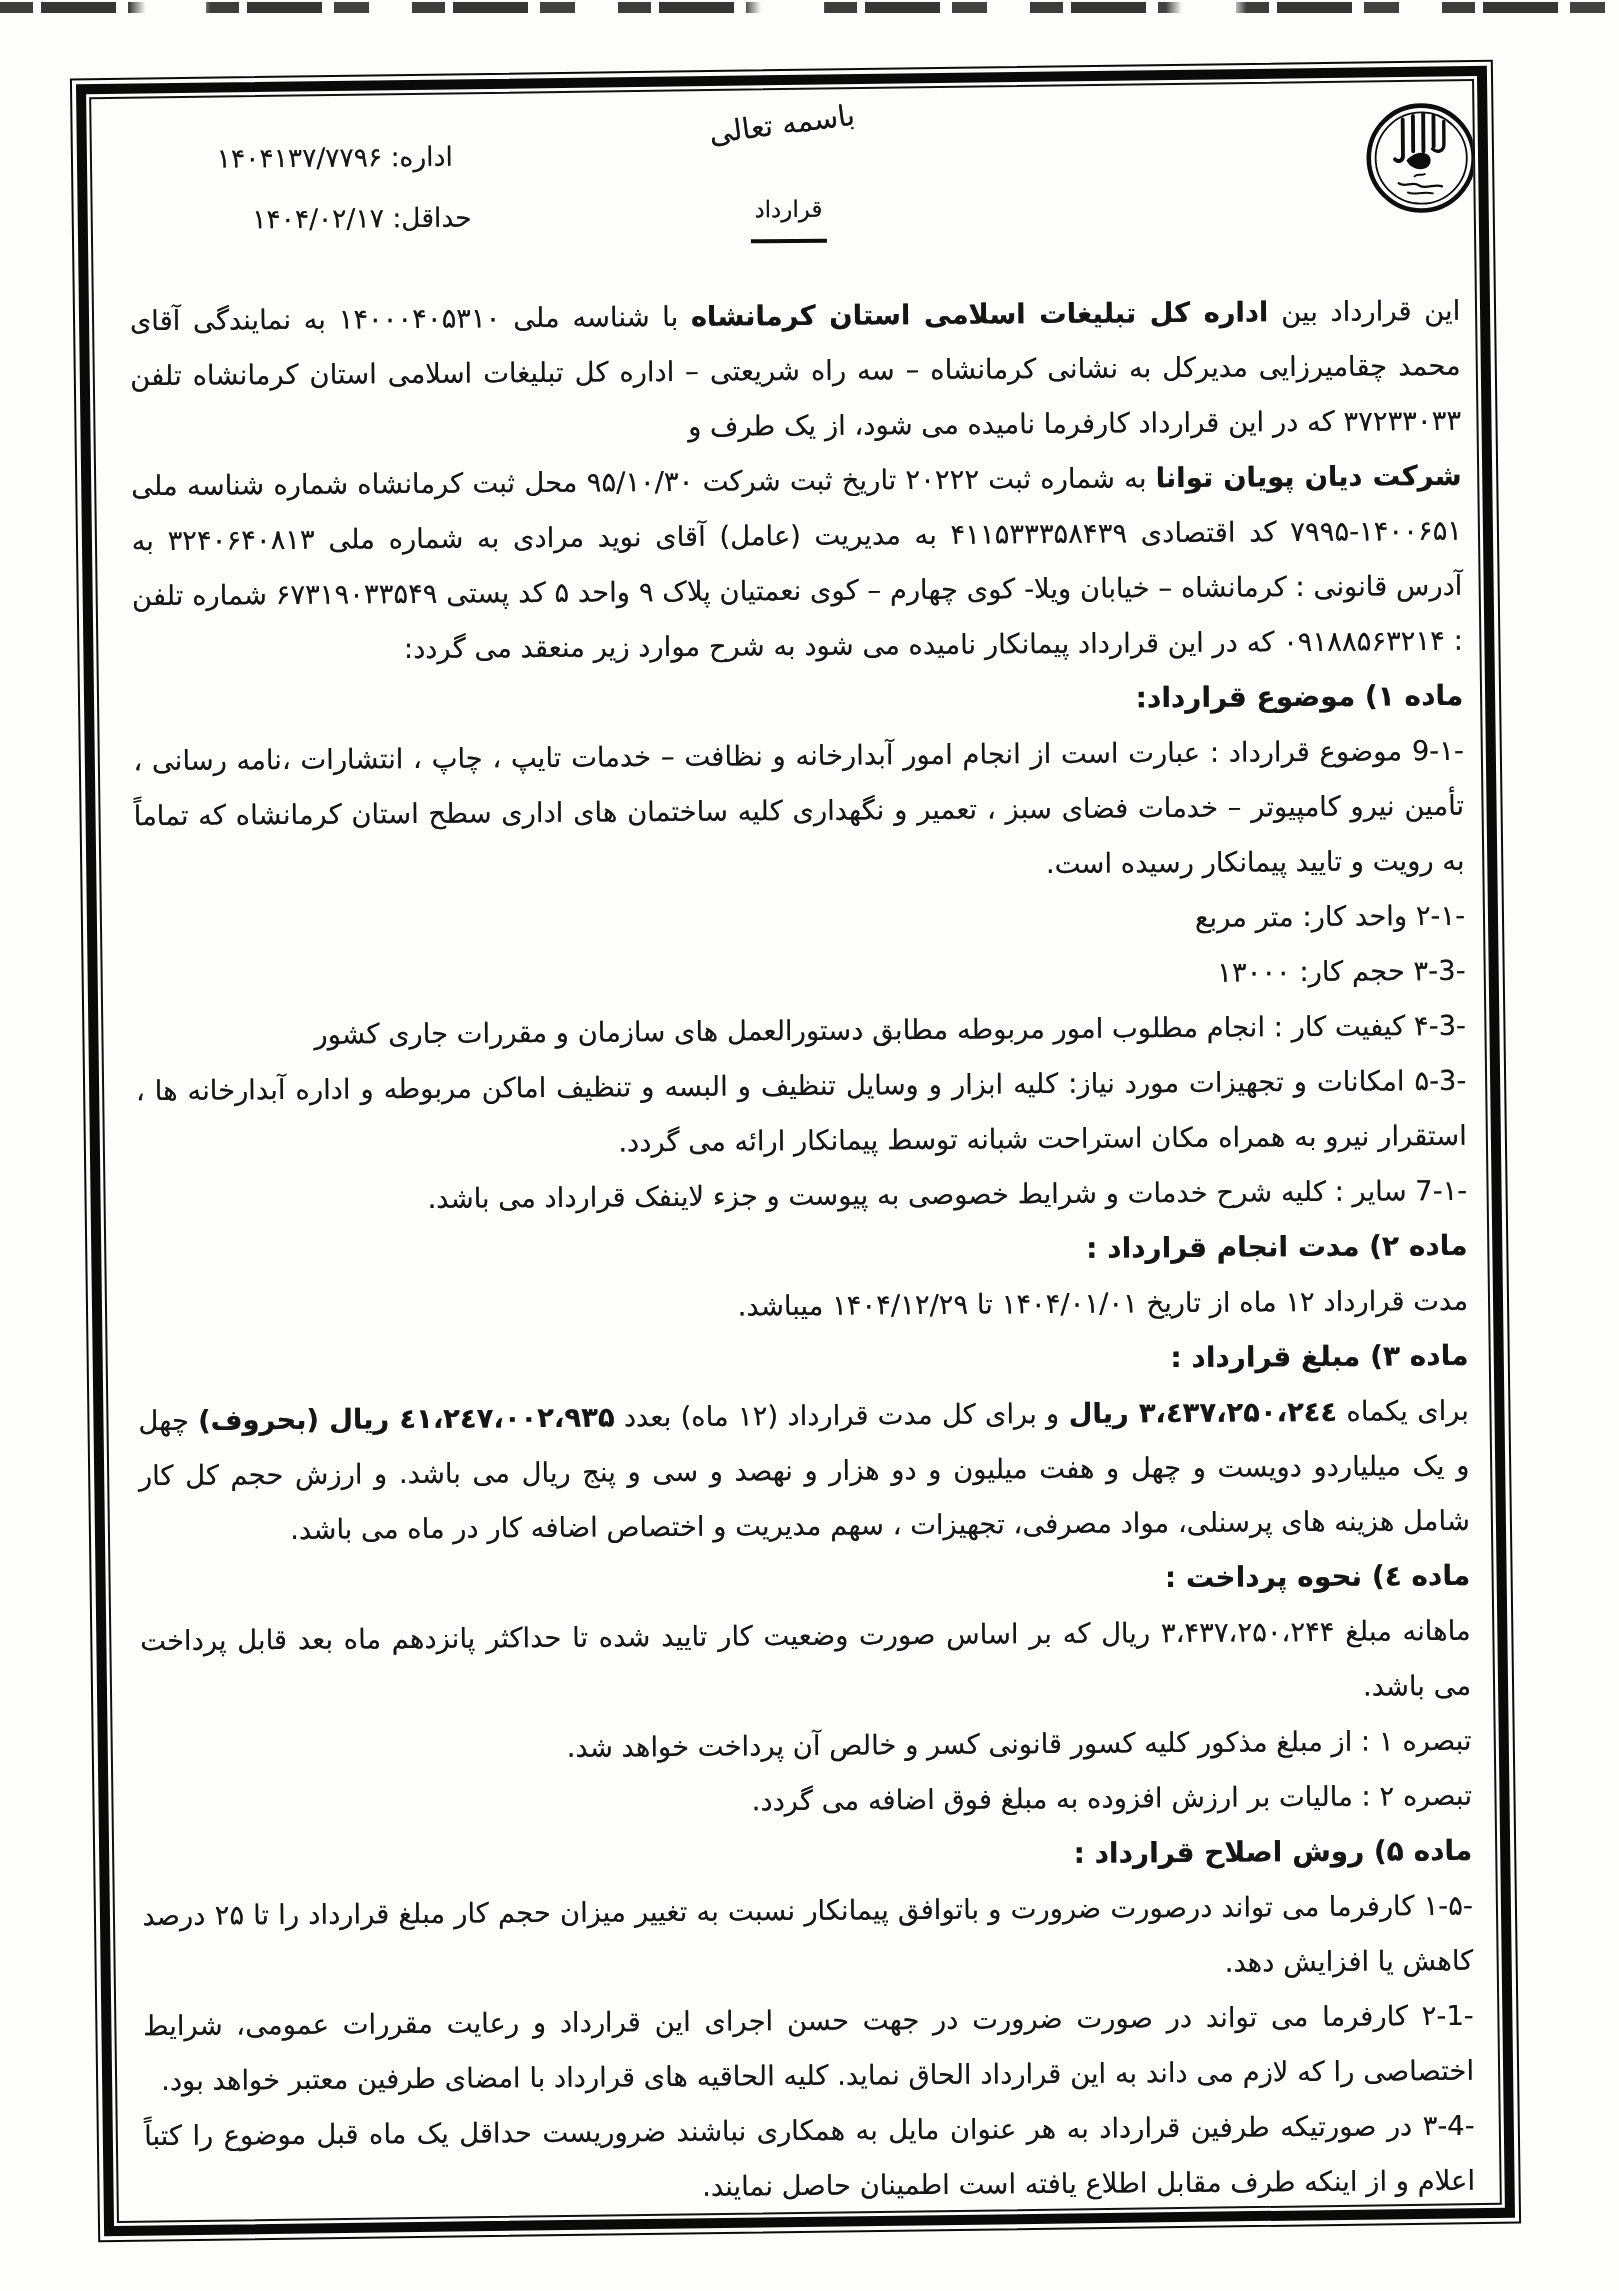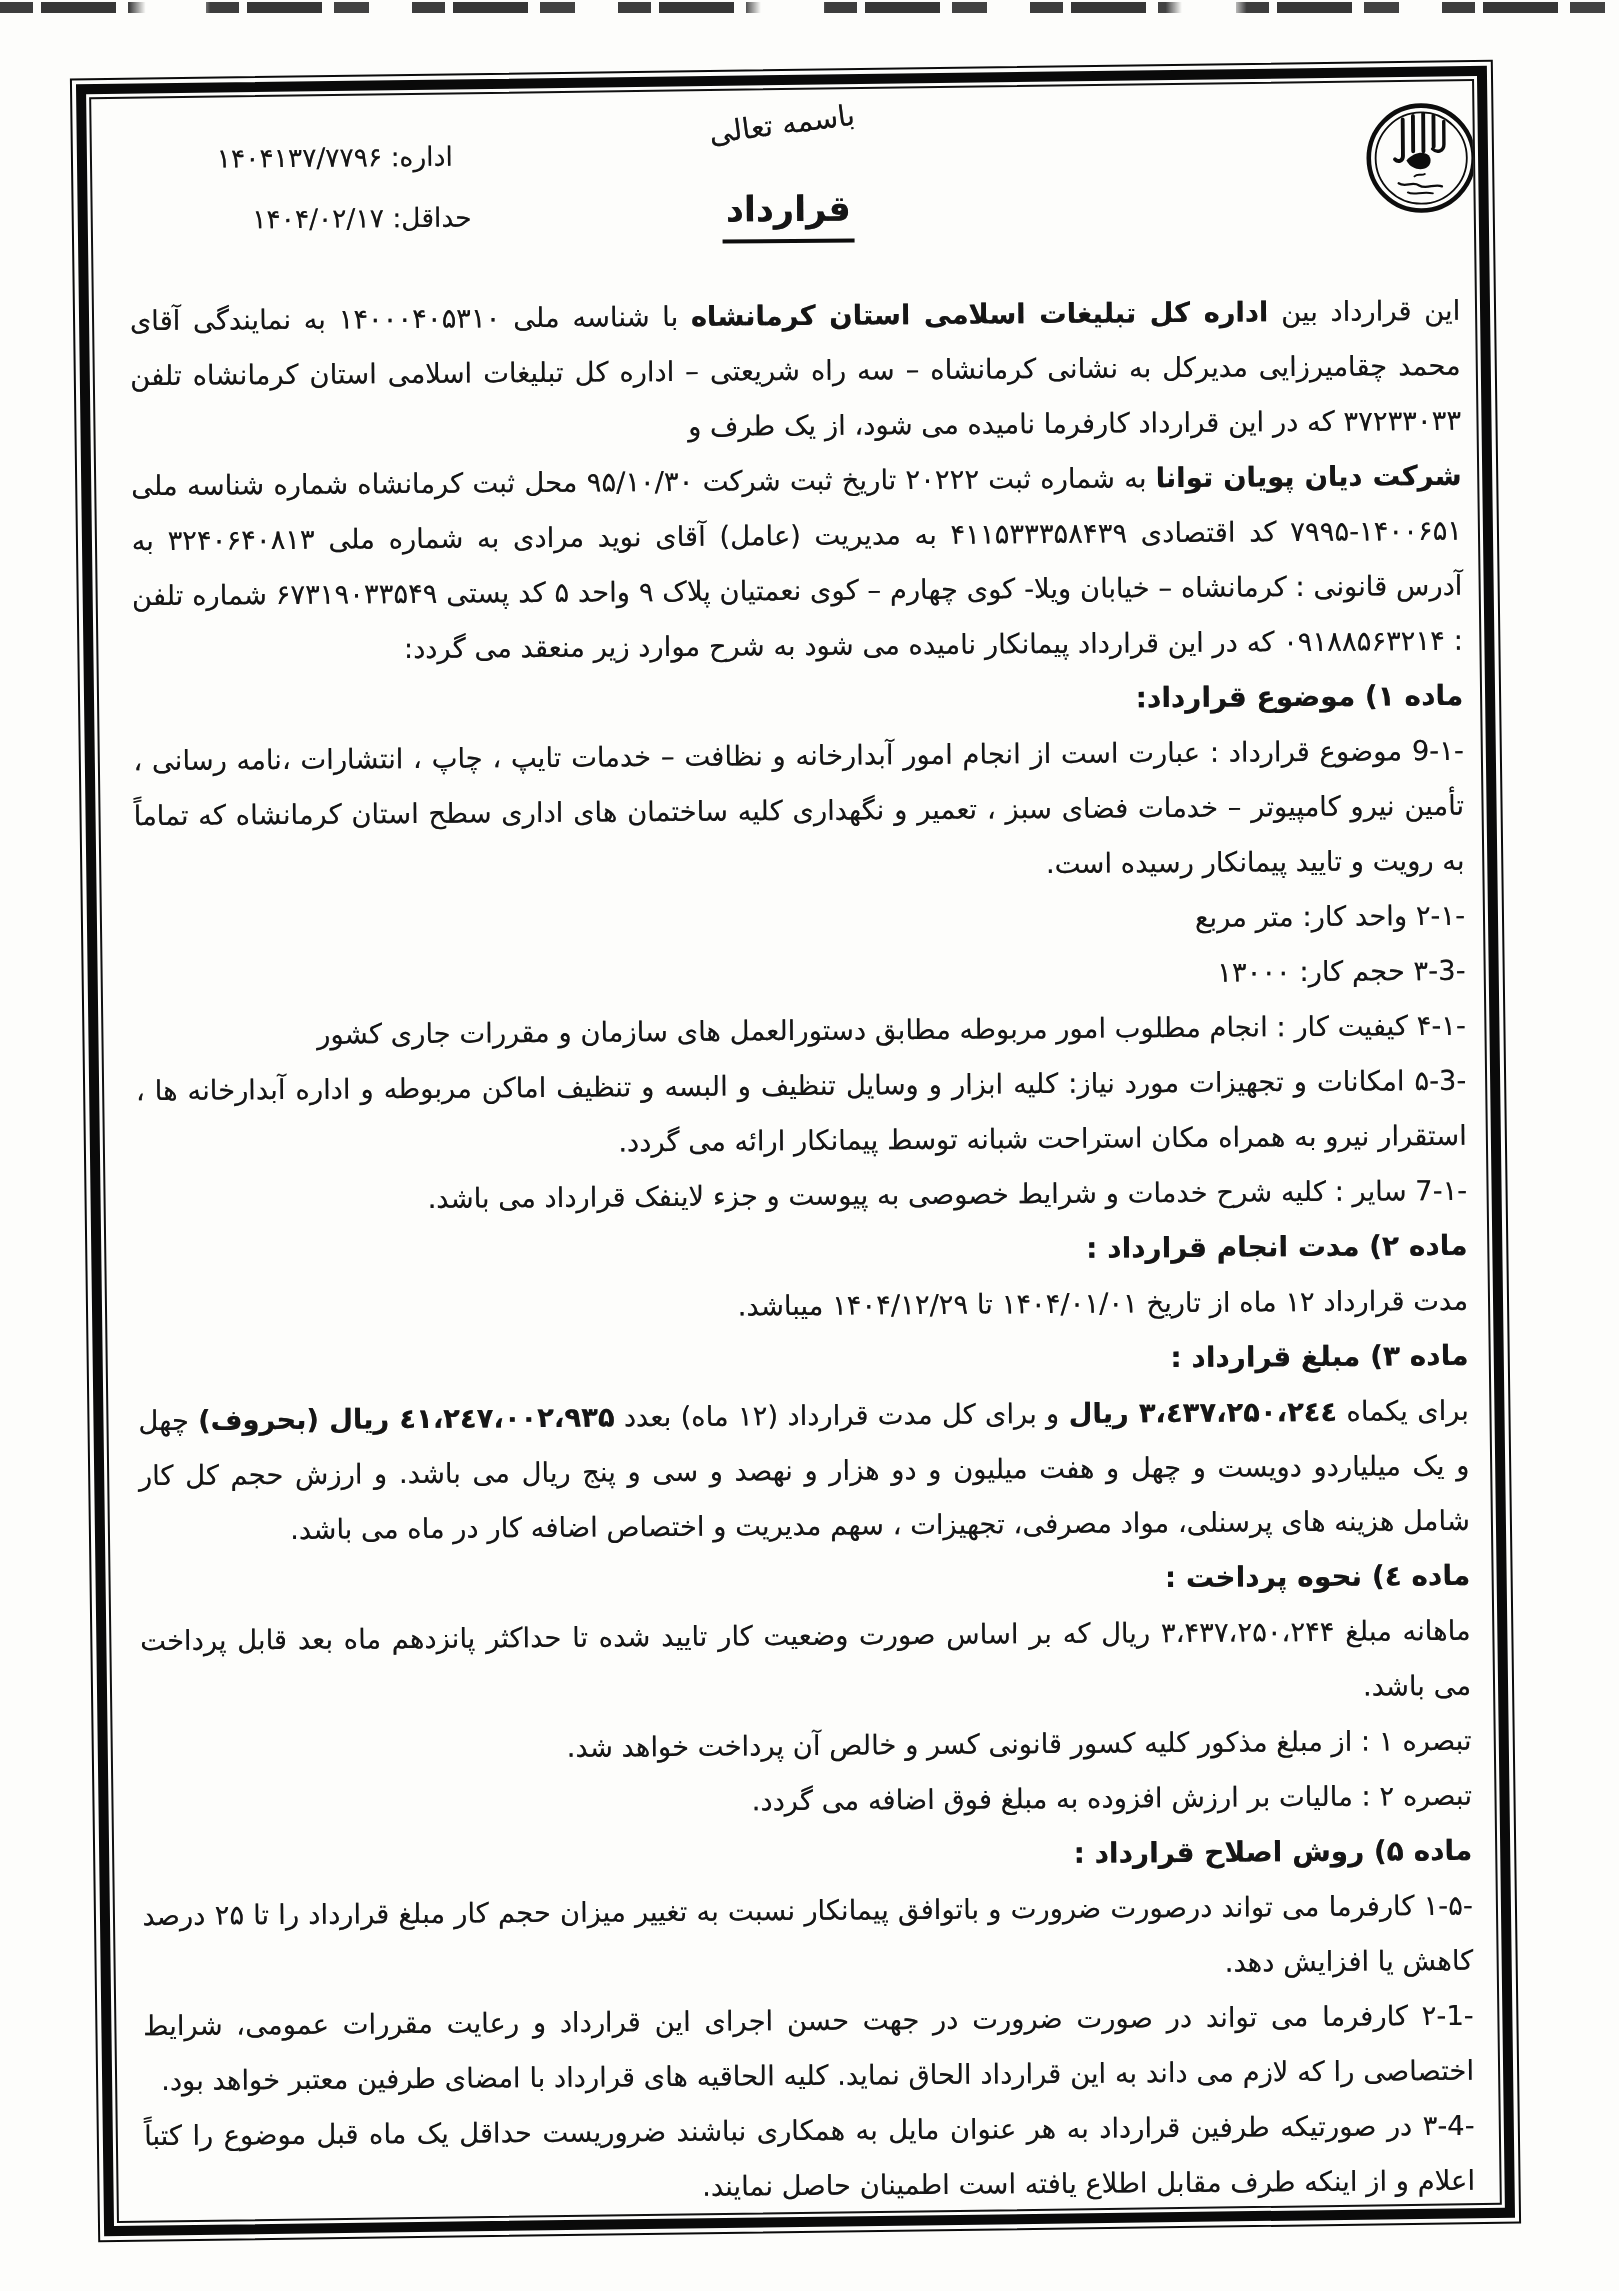--- a/index.html
+++ b/index.html
@@ -33,21 +33,21 @@
     text-shadow:0 0 0.6px rgba(10,10,10,.6);
   }
   
   .hdr{position:relative;height:186px;}
   .bismillah{
     position:absolute;top:7.8px;left:calc(50% - 9.8px);transform:translateX(-50%) rotate(-7deg);
     font-size:29px;line-height:33px;white-space:nowrap;
   }
   .title{
     position:absolute;top:90px;left:calc(50% - 3.9px);transform:translateX(-50%);
-    font-weight:bold;font-size:35px;line-height:39px;
+    font-weight:normal;font-size:23px;line-height:39px;
     border-bottom:4.9px solid #0d0d0d;padding:0 3.9px 9.8px 3.9px;white-space:nowrap;
   }
   .meta-no{position:absolute;left:94px;top:39px;font-size:26.5px;line-height:29px;white-space:nowrap;}
   .meta-date{position:absolute;left:129px;top:100px;font-size:26.5px;line-height:29px;white-space:nowrap;}
   .logo{position:absolute;top:5.9px;right:-17.6px;width:114px;height:114px;}
   .penmark{position:absolute;top:-45px;right:-13.7px;width:45px;height:39px;opacity:.8;}
   
   .doc{padding:2px 2px 0 5.9px;text-align:justify;}
   .doc p{margin:0;}
   .b{font-weight:bold;}
@@ -99,21 +99,21 @@
       <div class="doc">
 
         <p><span>این قرارداد بین </span><span class="b">اداره کل تبلیغات اسلامی استان کرمانشاه</span><span> با شناسه ملی </span><span class="ltr" dir="ltr">۱۴۰۰۰۴۰۵۳۱۰</span><span> به نمایندگی آقای محمد چقامیرزایی مدیرکل به نشانی کرمانشاه – سه راه شریعتی – اداره کل تبلیغات اسلامی استان کرمانشاه تلفن </span><span class="ltr" dir="ltr">۳۷۲۳۳۰۳۳</span><span> که در این قرارداد کارفرما نامیده می شود، از یک طرف و</span></p>
 
         <p><span class="b">شرکت دیان پویان توانا</span><span> به شماره ثبت </span><span class="ltr" dir="ltr">۲۰۲۲۲</span><span> تاریخ ثبت شرکت </span><span class="ltr" dir="ltr">۹۵/۱۰/۳۰</span><span> محل ثبت کرمانشاه  شماره شناسه ملی </span><span class="ltr" dir="ltr">۷۹۹۵-۱۴۰۰۶۵۱</span><span> کد اقتصادی </span><span class="ltr" dir="ltr">۴۱۱۵۳۳۳۵۸۴۳۹</span><span> به مدیریت (عامل) آقای نوید مرادی به شماره ملی </span><span class="ltr" dir="ltr">۳۲۴۰۶۴۰۸۱۳</span><span> به آدرس قانونی : کرمانشاه – خیابان ویلا- کوی چهارم – کوی نعمتیان پلاک ۹ واحد ۵ کد پستی </span><span class="ltr" dir="ltr">۶۷۳۱۹۰۳۳۵۴۹</span><span> شماره تلفن : </span><span class="ltr" dir="ltr">۰۹۱۸۸۵۶۳۲۱۴</span><span> که در این قرارداد پیمانکار نامیده می شود به شرح موارد زیر منعقد می گردد:</span></p>
 
         <p class="article-h">ماده ۱) موضوع قرارداد:</p>
         <p><span class="ltr" dir="ltr">9-۱-</span><span> موضوع قرارداد : عبارت است از انجام امور آبدارخانه و نظافت – خدمات تایپ ، چاپ ، انتشارات ،نامه رسانی ، تأمین نیرو کامپیوتر – خدمات فضای سبز ، تعمیر و نگهداری کلیه ساختمان های اداری سطح استان کرمانشاه که تماماً به رویت و تایید پیمانکار رسیده است.</span></p>
         <p><span class="ltr" dir="ltr">۲-۱-</span><span> واحد کار: متر مربع</span></p>
         <p><span class="ltr" dir="ltr">۳-3-</span><span> حجم کار: ۱۳۰۰۰</span></p>
-        <p><span class="ltr" dir="ltr">۴-۱-</span><span> کیفیت کار : انجام مطلوب امور مربوطه مطابق دستورالعمل های سازمان و مقررات جاری کشور</span></p>
+        <p><span class="ltr" dir="ltr">۴-3-</span><span> کیفیت کار : انجام مطلوب امور مربوطه مطابق دستورالعمل های سازمان و مقررات جاری کشور</span></p>
         <p><span class="ltr" dir="ltr">۵-3-</span><span> امکانات و تجهیزات مورد نیاز: کلیه ابزار و وسایل تنظیف و البسه و تنظیف اماکن مربوطه و اداره آبدارخانه ها ، استقرار نیرو به همراه مکان استراحت شبانه توسط پیمانکار ارائه می گردد.</span></p>
         <p><span class="ltr" dir="ltr">7-۱-</span><span> سایر : کلیه شرح خدمات و شرایط خصوصی به پیوست و جزء لاینفک قرارداد می باشد.</span></p>
 
         <p class="article-h">ماده ۲) مدت انجام قرارداد :</p>
         <p>مدت قرارداد ۱۲ ماه از تاریخ ۱۴۰۴/۰۱/۰۱  تا  ۱۴۰۴/۱۲/۲۹ میباشد.</p>
 
         <p class="article-h">ماده ۳) مبلغ قرارداد :</p>
         <p><span>برای یکماه </span><span class="b ltr" dir="ltr">۳،٤۳۷،۲۵۰،۲٤٤</span><span class="b"> ریال</span><span> و برای کل مدت قرارداد (۱۲ ماه) بعدد </span><span class="b ltr" dir="ltr">٤۱،۲٤۷،۰۰۲،۹۳۵</span><span class="b"> ریال (بحروف)</span><span> چهل و یک میلیاردو دویست و چهل و هفت میلیون و دو هزار و نهصد و سی و پنج ریال می باشد. و ارزش حجم کل کار شامل هزینه های پرسنلی، مواد مصرفی، تجهیزات ، سهم مدیریت و اختصاص اضافه کار در ماه می باشد.</span></p>
 
         <p class="article-h">ماده ٤) نحوه پرداخت :</p>

